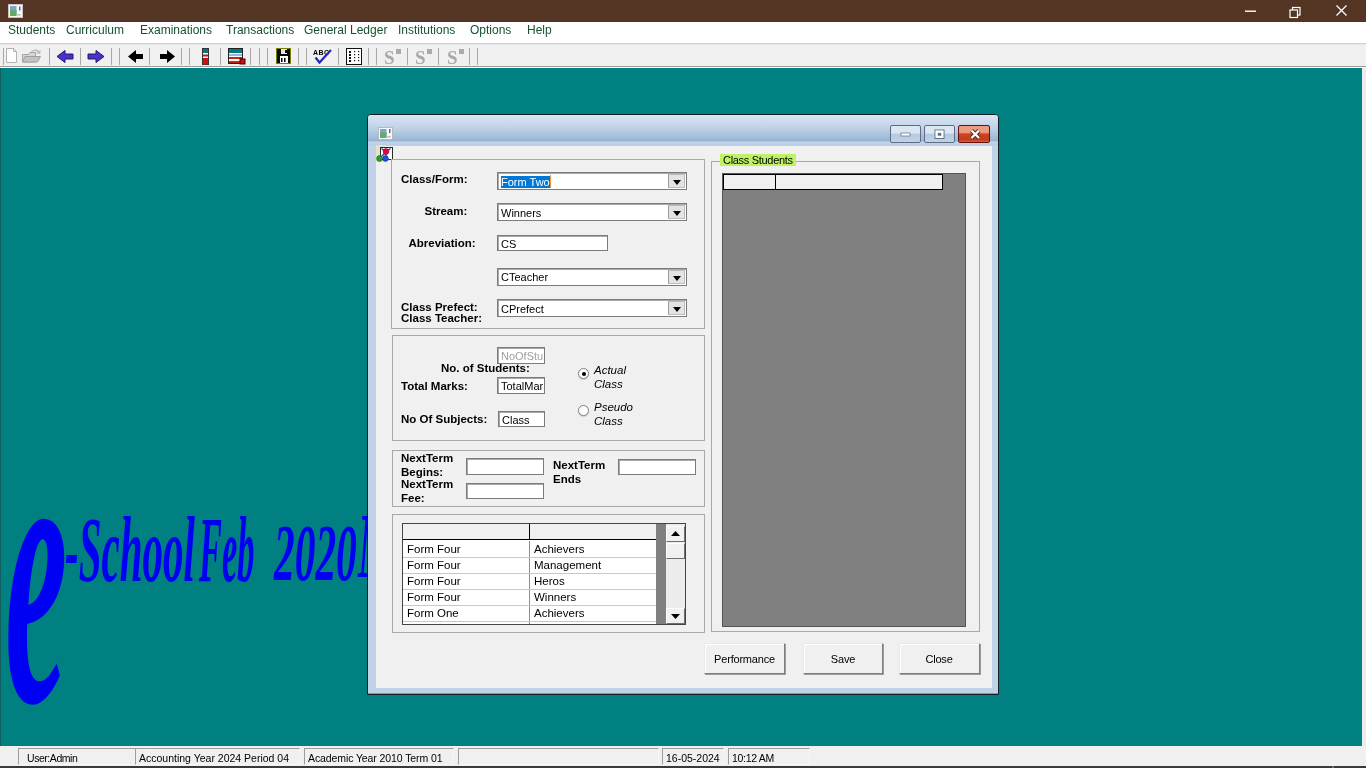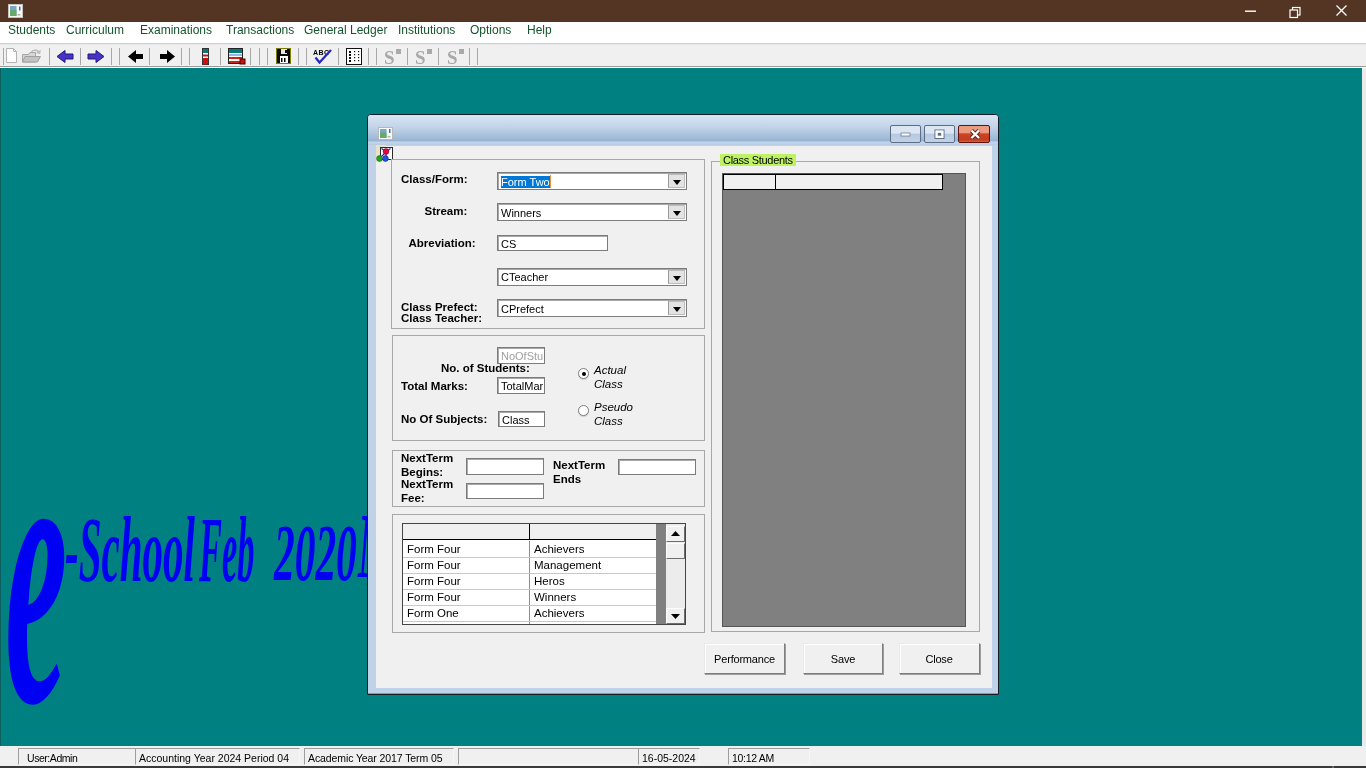--- a/index.html
+++ b/index.html
@@ -323,19 +323,19 @@
 
     <div class="pbtn" style="left:336px; top:527.5px; width:81px;">Performance</div>
     <div class="pbtn" style="left:435px; top:527.5px; width:80px;">Save</div>
     <div class="pbtn" style="left:530.5px; top:527.5px; width:81px;">Close</div>
   </div>
 </div>
 
 <div id="statusbar">
   <div class="spanel" style="left:18px; width:131px; letter-spacing:-0.45px;padding-left:8px;">User:Admin</div>
   <div class="spanel" style="left:135px; width:165px;">Accounting Year 2024 Period 04</div>
-  <div class="spanel" style="left:304px; width:150px; letter-spacing:-0.1px;">Academic Year 2017 Term 05</div>
+  <div class="spanel" style="left:304px; width:150px; letter-spacing:-0.1px;">Academic Year 2010 Term 01</div>
   <div class="spanel" style="left:458px; width:201px;"></div>
-  <div class="spanel" style="left:638px; width:62px;">16-05-2024</div>
+  <div class="spanel" style="left:662px; width:62px;">16-05-2024</div>
   <div class="spanel" style="left:728px; width:82px; letter-spacing:-0.3px;">10:12 AM</div>
 </div>
 <div style="position:absolute; left:0; top:766px; width:1366px; height:2px; background:#3a3a3a;"></div>
 <div style="position:absolute; left:1332px; top:766px; width:2px; height:2px; background:#6a6a6a;"></div>
 
 </body></html>

